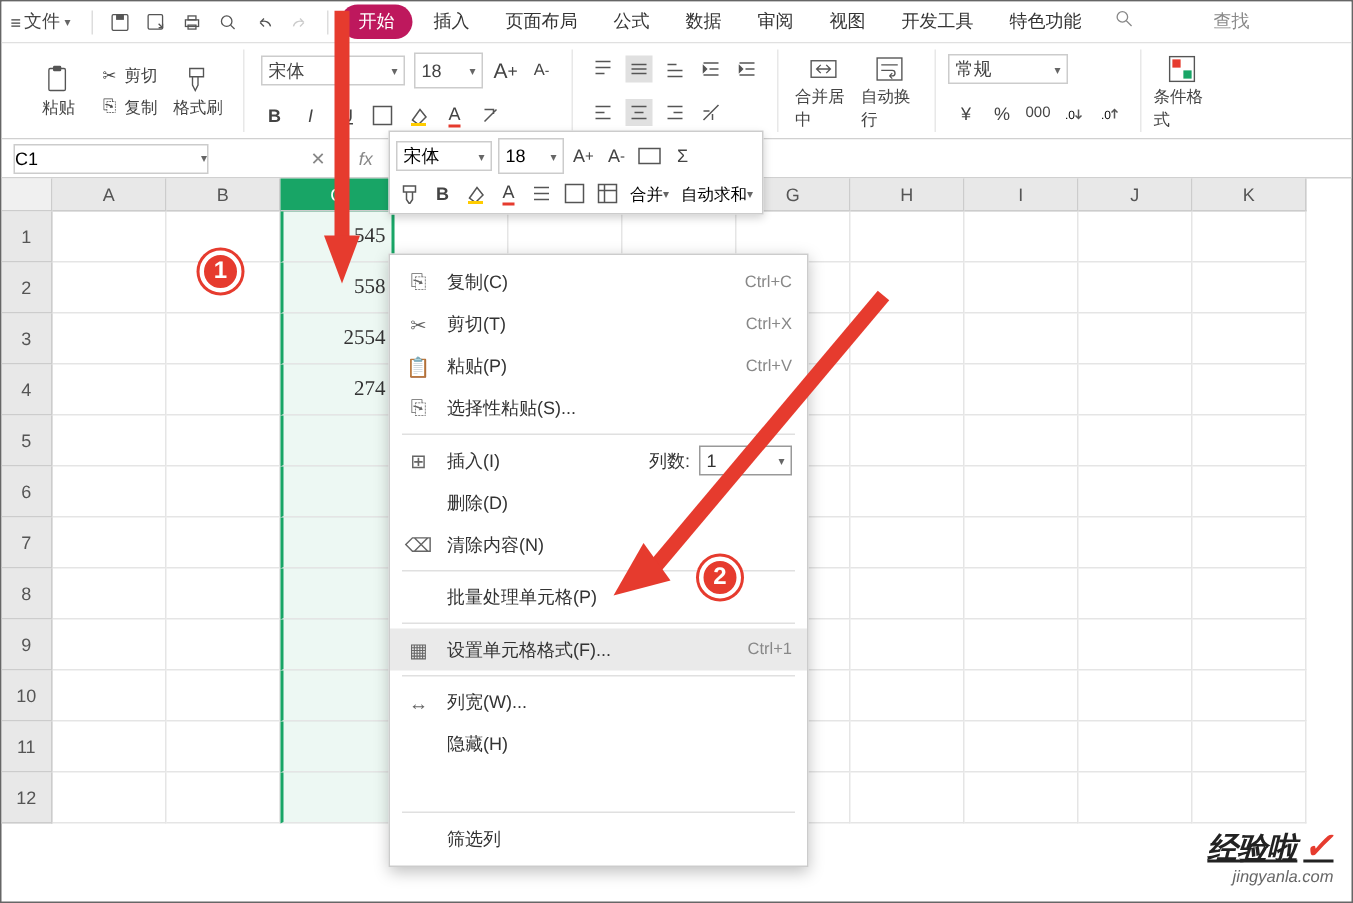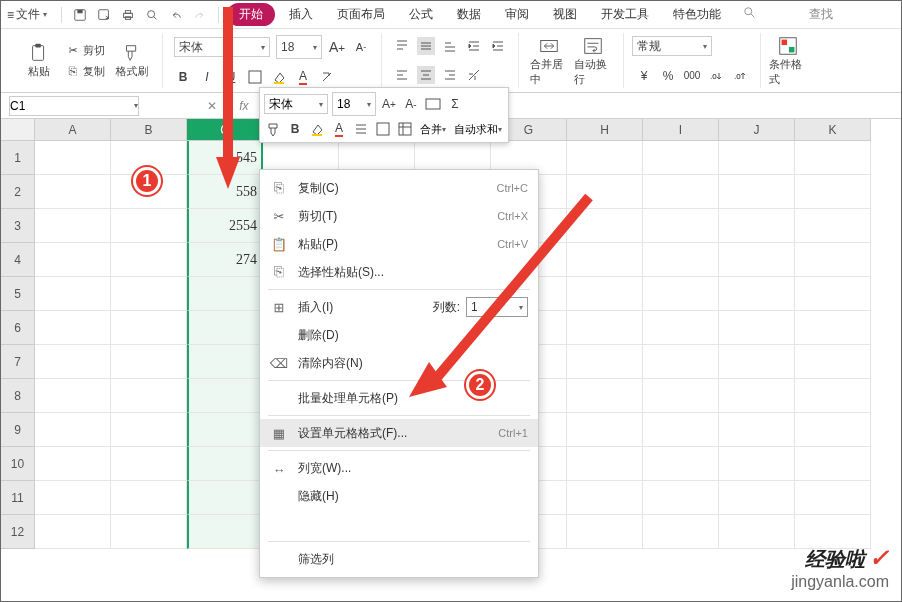--- a/index.html
+++ b/index.html
@@ -62,23 +62,23 @@
 
 
 .arrow-down { position: absolute; left: 215px; top: 6px; z-index: 300; pointer-events: none; }
 .arrow-diag { position: absolute; left: 398px; top: 186px; z-index: 300; pointer-events: none; }
 .marker { position: absolute; width: 28px; height: 28px; border-radius: 50%; background: #e63b2e; border: 3px solid #fff; box-shadow: 0 0 0 2px #e63b2e; color: #fff; font-size: 16px; font-weight: bold; display: flex; align-items: center; justify-content: center; z-index: 310; font-family: Arial; }
 .marker1 { left: 132px; top: 166px; }
 .marker2 { left: 465px; top: 370px; }
 
 
 .watermark { position: absolute; right: 12px; bottom: 10px; text-align: right; z-index: 50; }
-.watermark .wm-top { font-size: 20px; font-weight: 700; font-style: italic; color: #222; text-shadow: 1px 1px 0 #fff; }
+.watermark .wm-top { font-size: 20px; font-weight: 700; font-style: italic; color: #222; text-shadow: 1px 1px 0 #fff; text-decoration: underline; }
 .watermark .wm-top .check { color: #e63b2e; font-size: 24px; margin-left: 4px; }
-.watermark .wm-bot { font-size: 16px; color: #666; }
+.watermark .wm-bot { font-size: 11px; color: #666; font-style: italic; }
 
 svg { display: block; }
 </style>
 </head>
 <body>
 
 <div class="menubar">
   <div class="file-item">
     <span style="margin-right:2px">≡</span>
       <span>文件</span>

